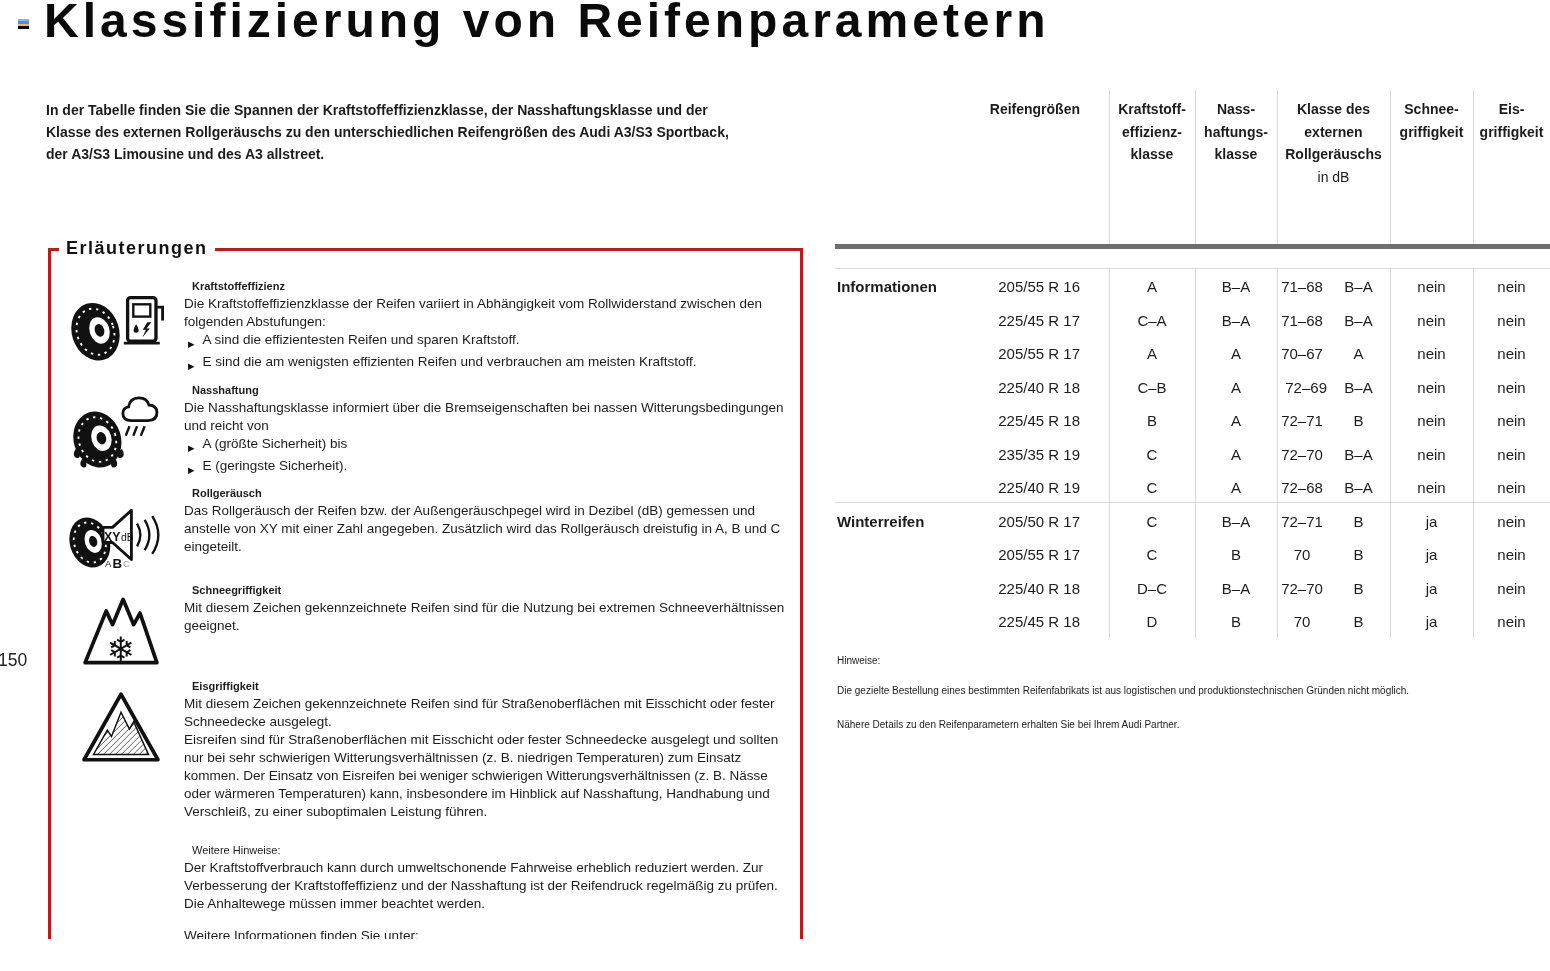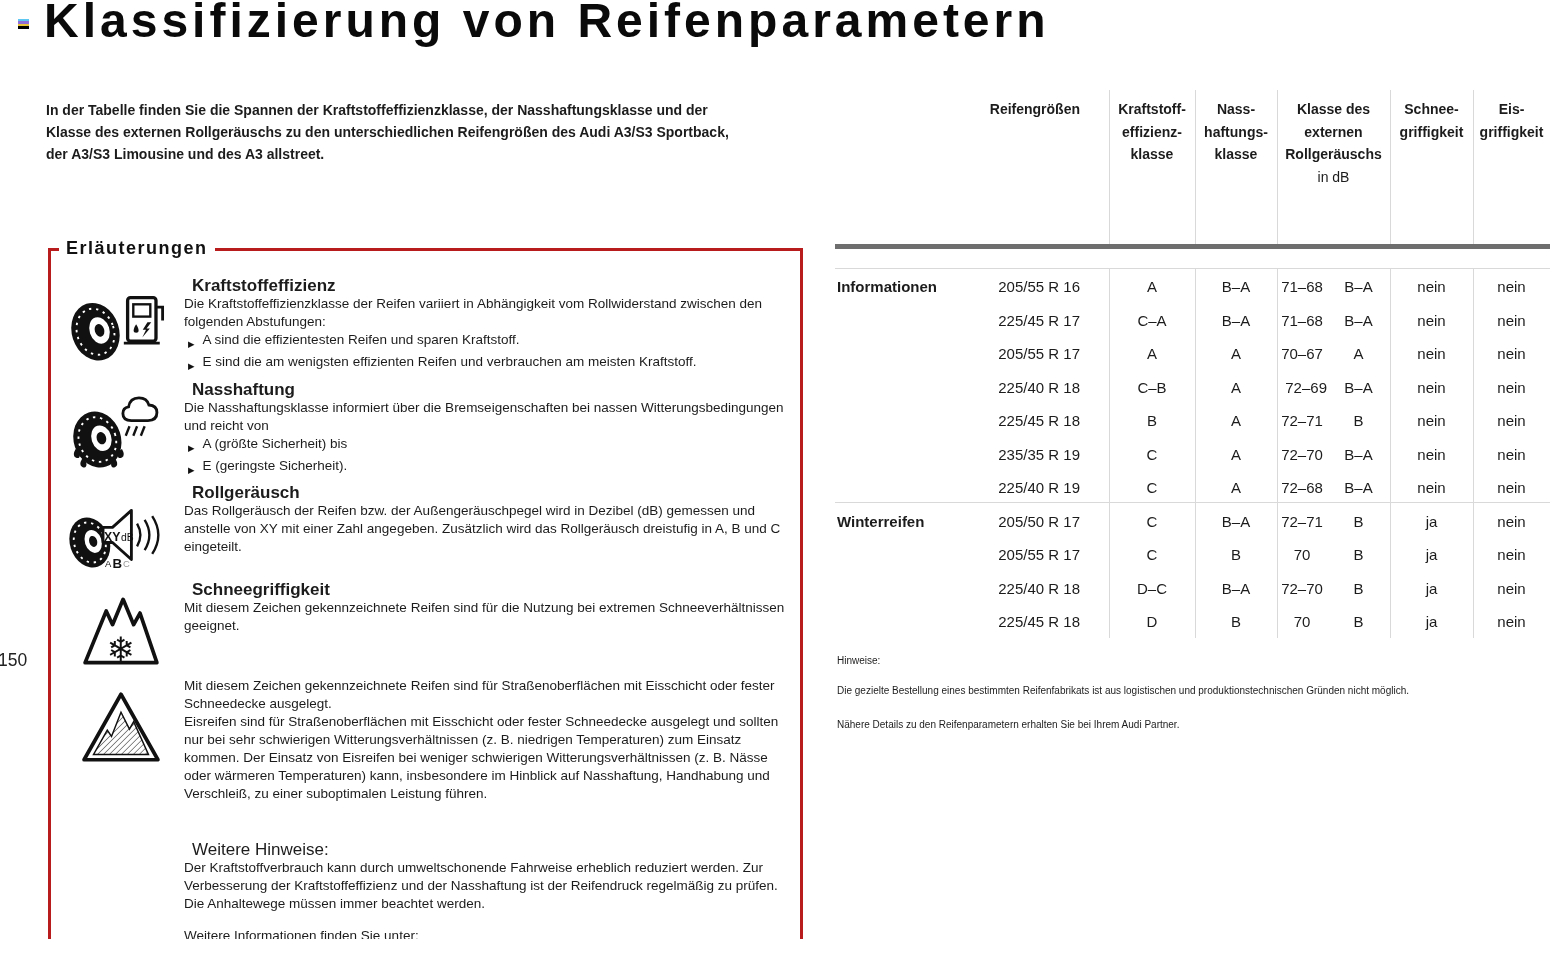--- a/index.html
+++ b/index.html
@@ -34,21 +34,21 @@
   .legend {
     position:absolute; top:-13px; left:8px; background:#fff; padding:0 7px;
     font-size:18px; font-weight:700; letter-spacing:1.5px; color:#111;
   }
   .section { position:absolute; left:0; width:100%; }
   .section .icon {
     position:absolute; left:14px; top:6px; width:112px; height:88px;
     display:flex; align-items:center; justify-content:center;
   }
   .stext { margin-left:133px; width:612px; font-size:13.5px; line-height:18px; }
-  .sec-title { font-weight:700; font-size:17px;padding-left:8px; }
+  .sec-title { font-weight:700; font-size:11px;padding-left:8px; }
   .bullet { display:flex; padding-left:4px; }
   .bullet .tri { font-size:8.5px; margin:4px 8px 0 0; color:#111; flex:0 0 auto; }
   .more-notes, .info-block {
     position:absolute; left:133px; width:612px; font-size:13.5px; line-height:18px;
   }
   .more-notes { top:590px; }
   .info-block { top:676px; }
 
   
   .tire-table { position:absolute; left:835px; top:90px; width:715px; height:560px; }
@@ -198,20 +198,21 @@
               <defs>
                 <pattern id="hatch5" width="4" height="4" patternUnits="userSpaceOnUse" patternTransform="rotate(45)">
                   <line x1="0" y1="0" x2="0" y2="4" stroke="#111" stroke-width="0.9"></line>
                 </pattern>
               </defs>
               <path d="M40 5 L75 67 L5 67 Z" fill="#fff" stroke="#111" stroke-width="3.5" stroke-linejoin="round"></path>
               <path d="M40 22 L48 38 L52 31 L66 62 L14 62 L27 39 L31 45 Z" fill="url(#hatch5)" stroke="#111" stroke-width="1.4"></path>
             </svg>
           </div>
           <div class="stext">
+            <div class="sec-title">Eisgriffigkeit</div>
             <div>Mit diesem Zeichen gekennzeichnete Reifen sind für Straßenoberflächen mit Eisschicht oder fester Schneedecke ausgelegt.</div>
             <div>Eisreifen sind für Straßenoberflächen mit Eisschicht oder fester Schneedecke ausgelegt und sollten nur bei sehr schwierigen Witterungsverhältnissen (z. B. niedrigen Temperaturen) zum Einsatz kommen. Der Einsatz von Eisreifen bei weniger schwierigen Witterungsverhältnissen (z. B. Nässe oder wärmeren Temperaturen) kann, insbesondere im Hinblick auf Nasshaftung, Handhabung und Verschleiß, zu einer suboptimalen Leistung führen.</div>
           </div>
         </div>
       </div>
     <div class="more-notes">
       <div class="sec-title" style="font-weight:400;">Weitere Hinweise:</div>
       <div>Der Kraftstoffverbrauch kann durch umweltschonende Fahrweise erheblich reduziert werden. Zur Verbesserung der Kraftstoffeffizienz und der Nasshaftung ist der Reifendruck regelmäßig zu prüfen. Die Anhaltewege müssen immer beachtet werden.</div>
     </div>
     <div class="info-block">

